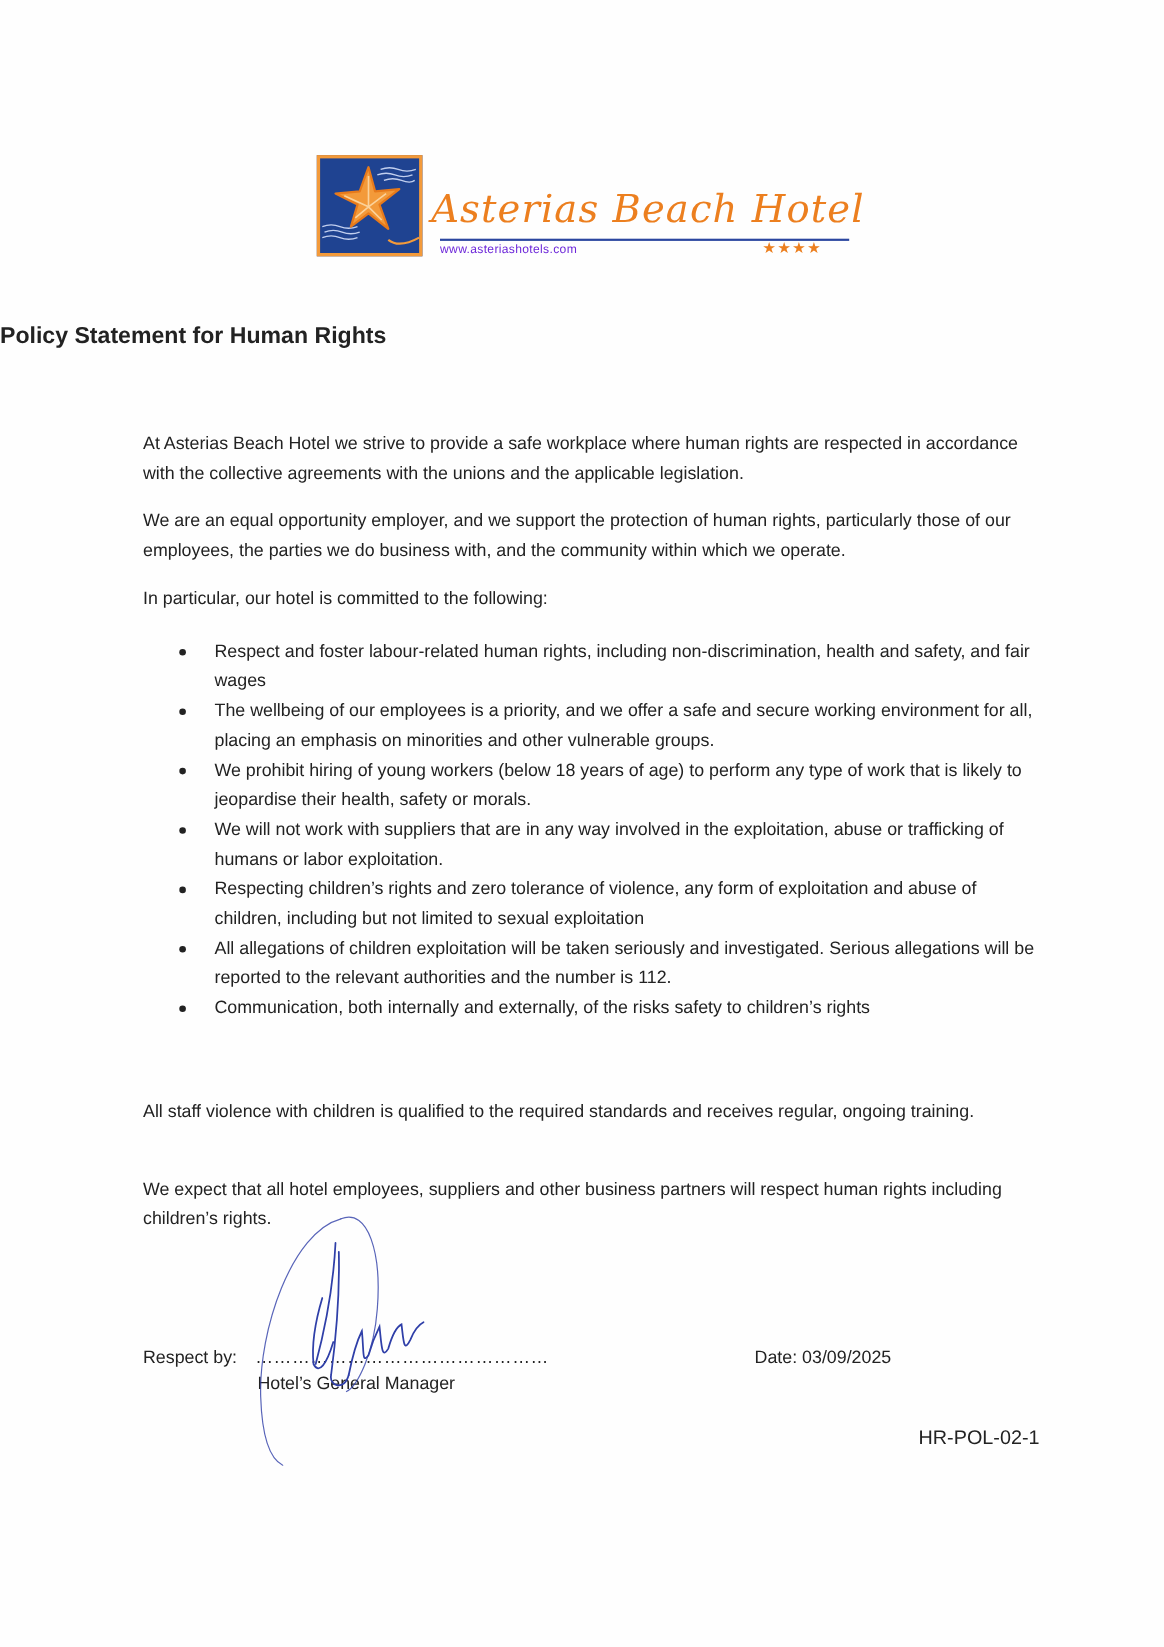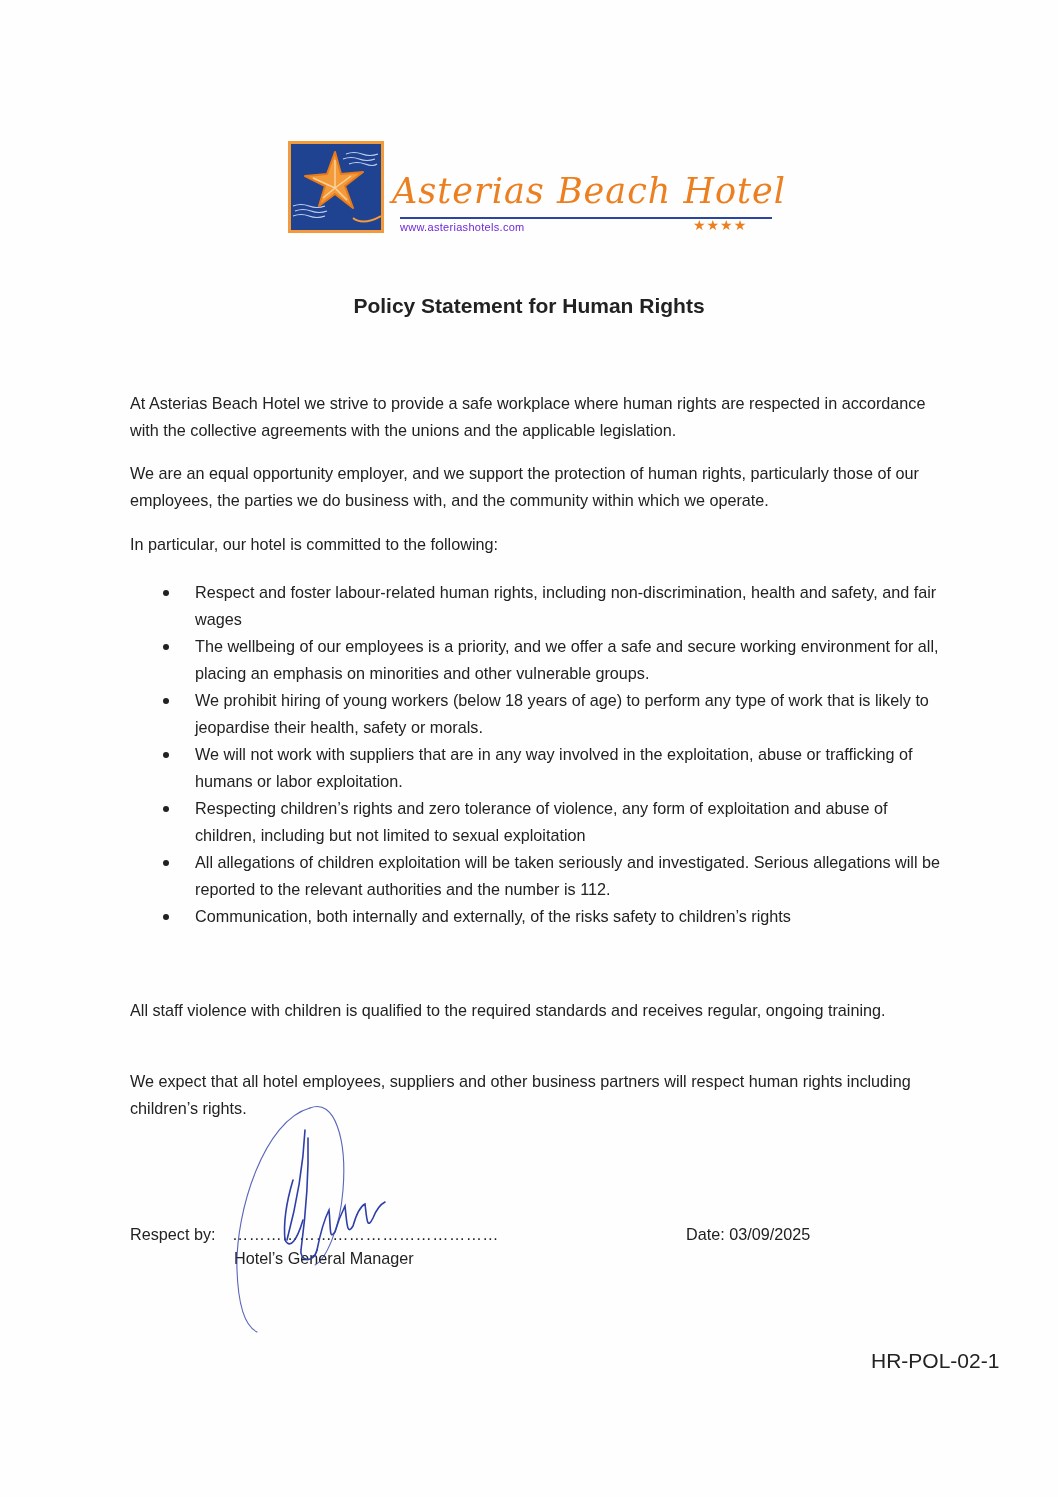--- a/index.html
+++ b/index.html
@@ -29,42 +29,42 @@
     .logo-url {
       position: absolute; left: 112px; top: 80px; font-size: 11px; color: #6d28d9;
       font-family: "Liberation Sans", sans-serif; letter-spacing: 0.3px;
     }
     .logo-stars {
       position: absolute; left: 405px; top: 76px; font-size: 14px; color: #ec7f1f; letter-spacing: 1px;
     }
 
     
     .title {
-      position: absolute; left: 0; width: 1058px; top: 294px; text-align: center;
+      position: absolute; left: 0; width: 1058px; top: 294px; 
       font-size: 21px; font-weight: bold; color: #222;
     }
 
     
     .text { position: absolute; left: 130px; width: 810px; font-size: 16.2px; line-height: 27px; color: #222; }
     .p1 { top: 390px; }
     .p2 { top: 460px; }
     .p3 { top: 531px; }
     .bullets { position: absolute; left: 130px; top: 575px; width: 810px; margin: 4px; padding: 0; list-style: none; }
     .bullets li { position: relative; padding-left: 61px; font-size: 16.2px; line-height: 27px; color: #222; margin-bottom: 0; }
     .bullets li .dot {
       position: absolute; left: 29px; top: 11px; width: 6px; height: 6px; border-radius: 50%; background: #222;
     }
     .p4 { top: 997px; }
     .p5 { top: 1068px; }
 
     .approved { position: absolute; left: 130px; top: 1225px; font-size: 16.2px; color: #222; }
     .dots { position: absolute; left: 232px; top: 1225px; font-size: 16.2px; color: #222; letter-spacing: 0.5px; }
     .role { position: absolute; left: 234px; top: 1249px; font-size: 16.2px; color: #222; }
     .date { position: absolute; left: 686px; top: 1225px; font-size: 16.2px; color: #222; }
-    .ref { position: absolute; left: 835px; top: 1349px; font-size: 21px; color: #222; margin-left: 36px; }
+    .ref { position: absolute; left: 835px; top: 1297px; font-size: 18px; color: #222; }
 
     .signature { position: absolute; left: 225px; top: 1100px; }
   </style>
 </head>
 <body>
 
 <div class="page">
 
   <div class="logo">
     <div class="logo-box">

